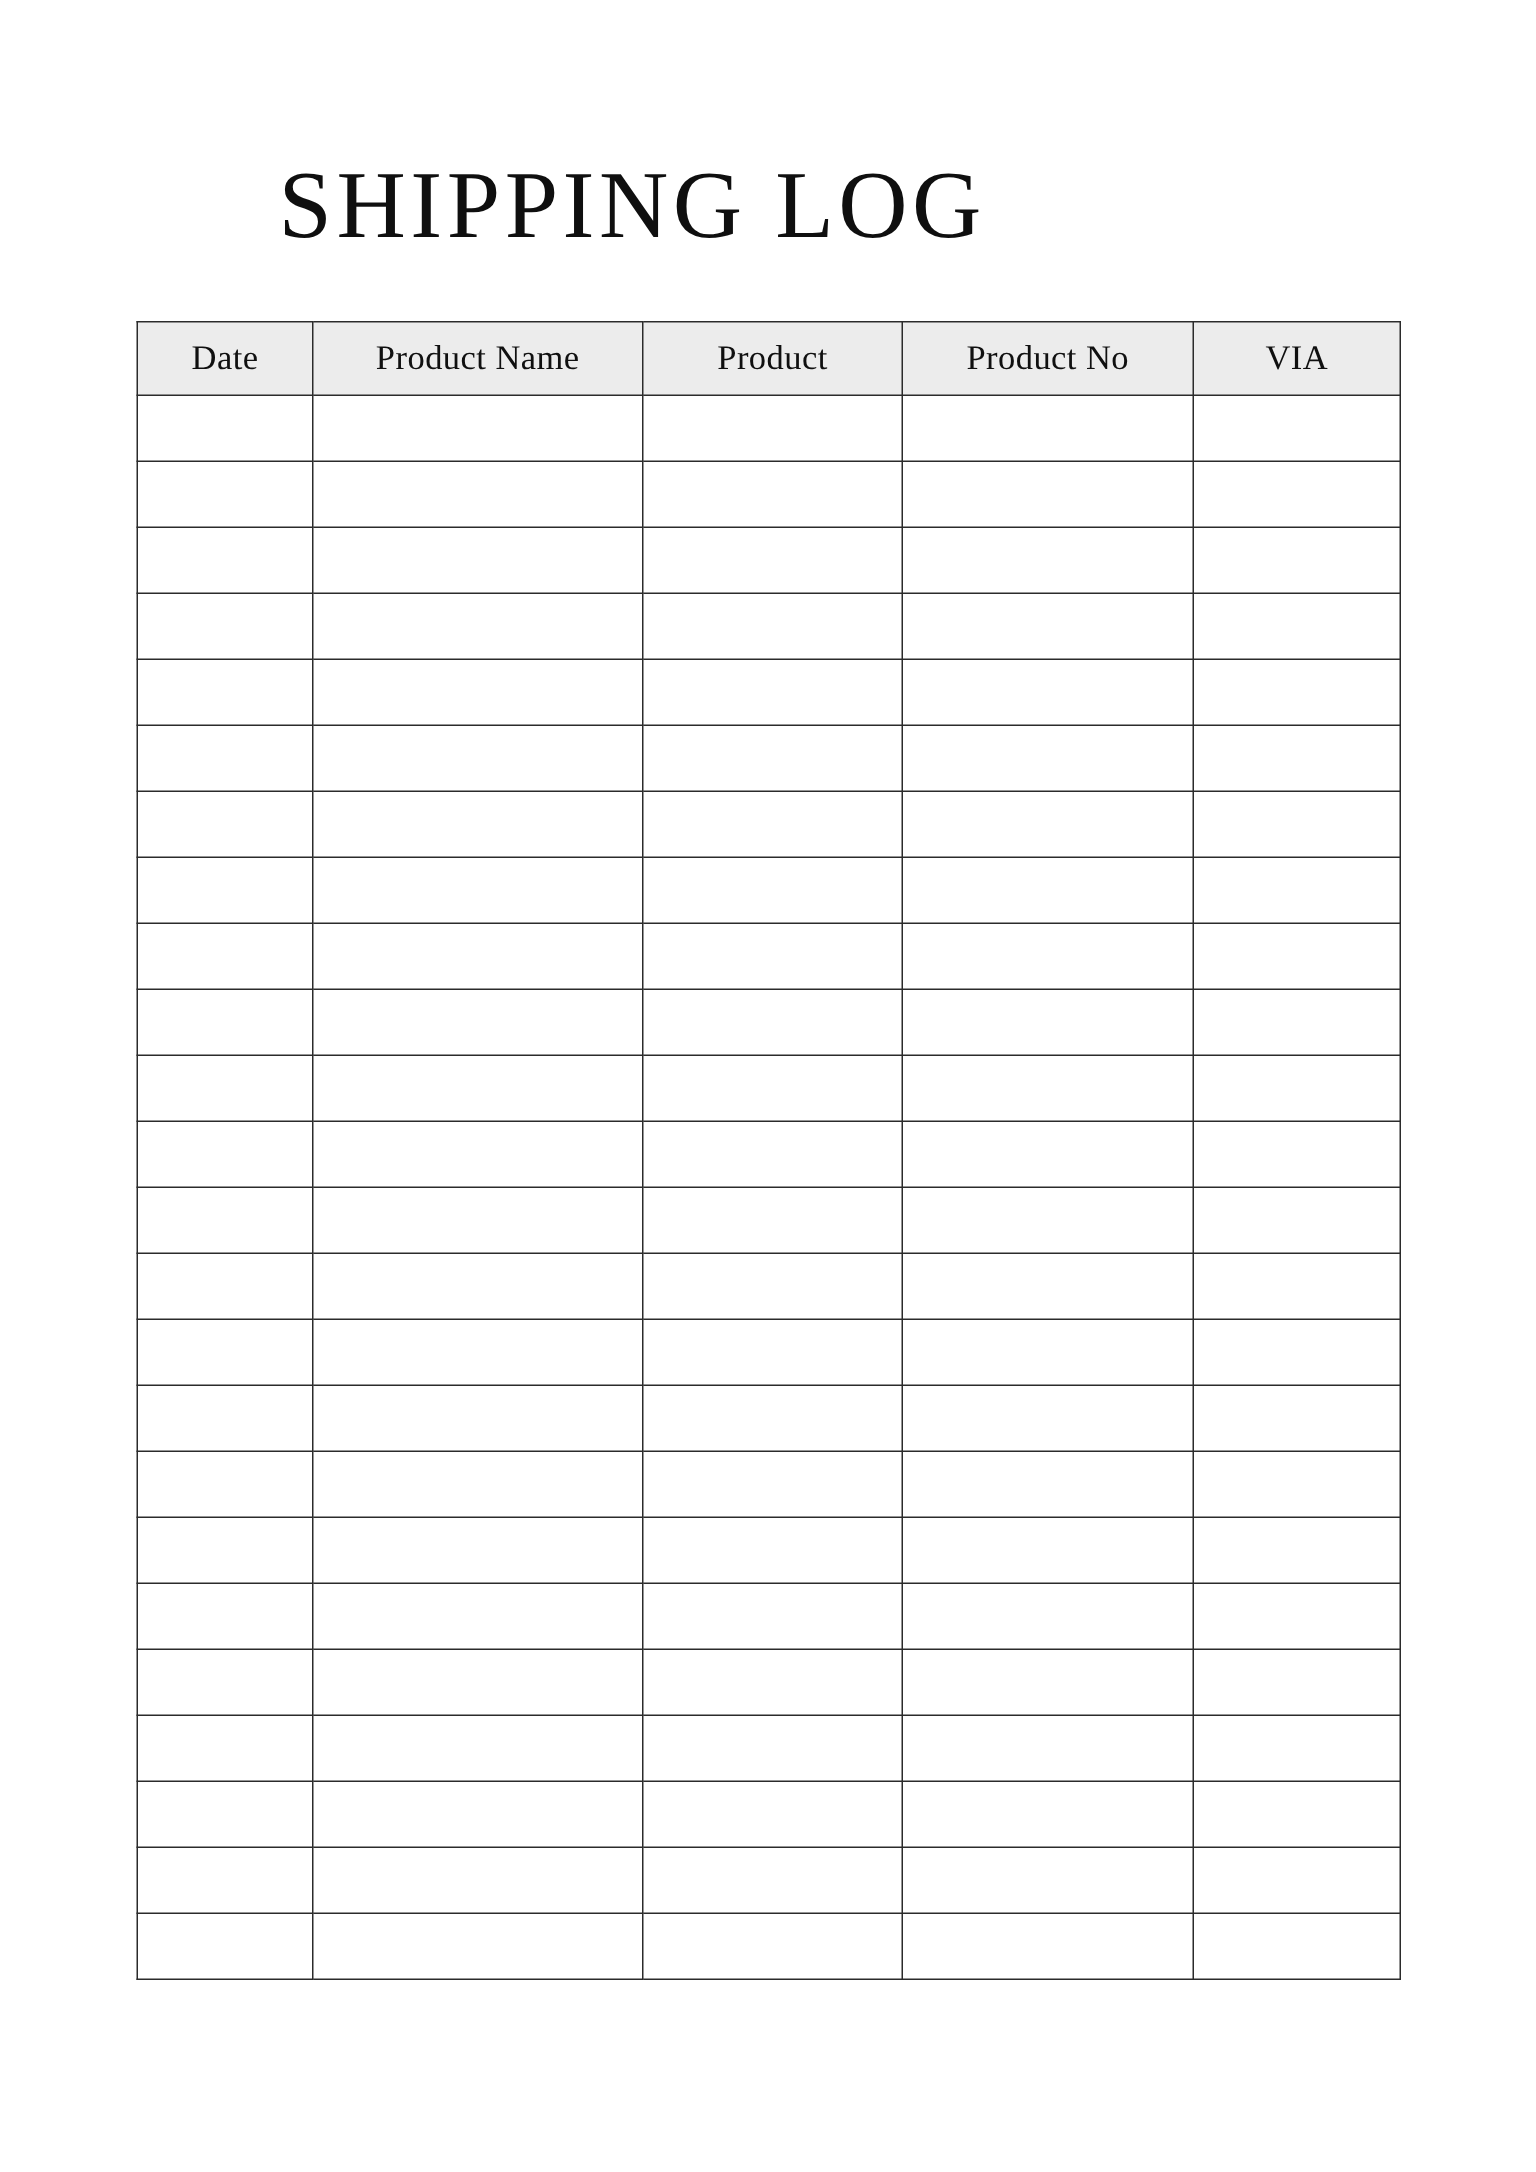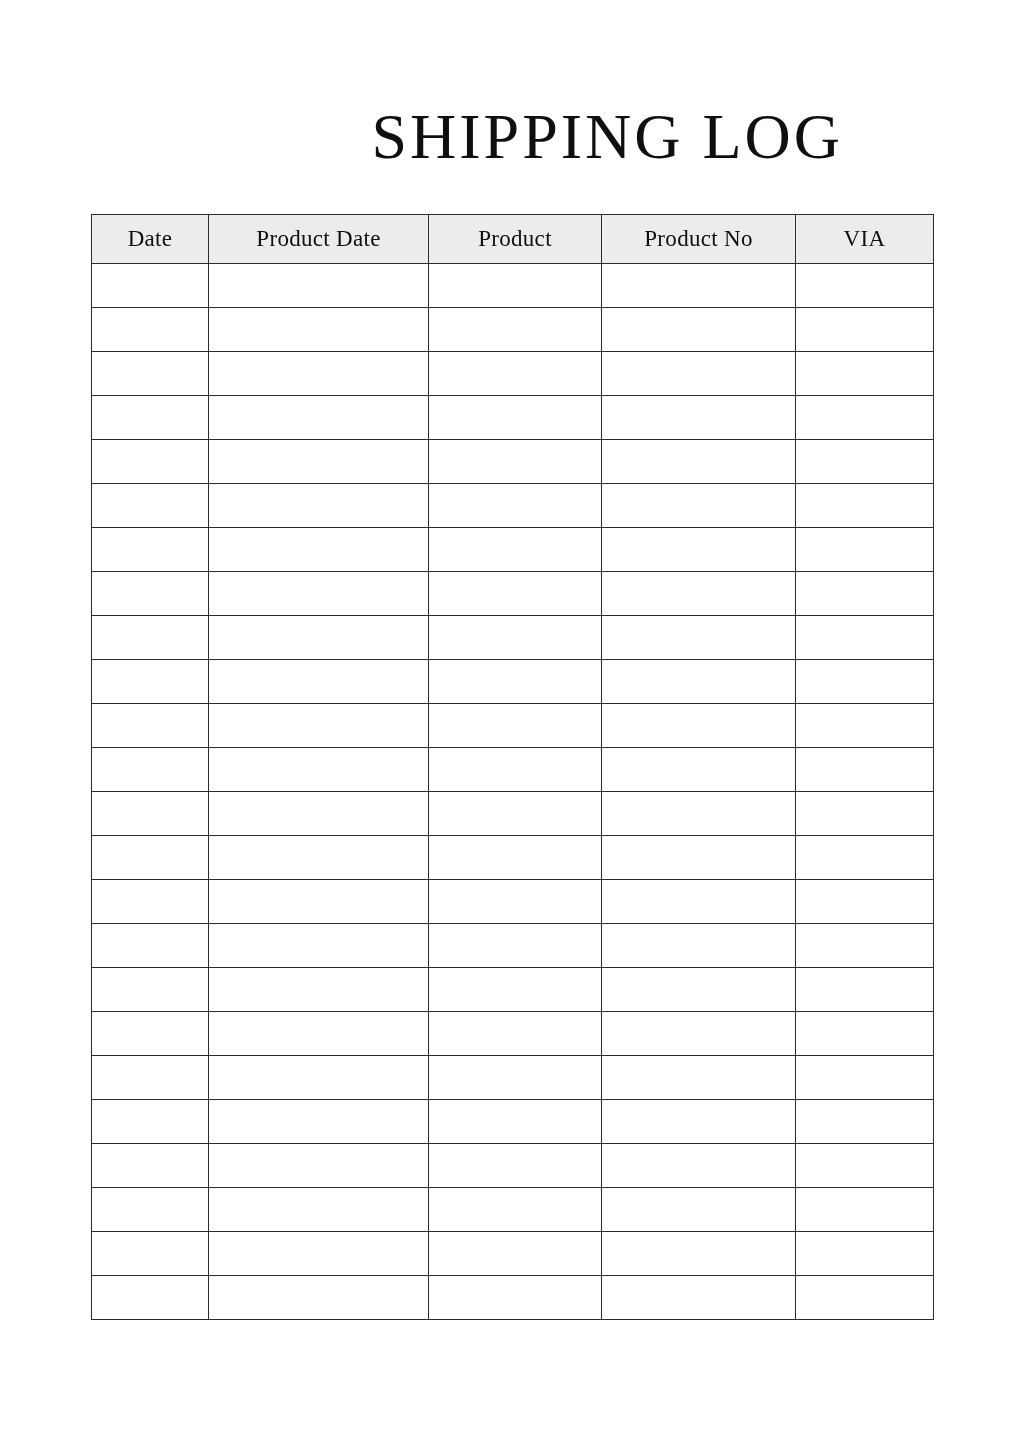--- a/index.html
+++ b/index.html
@@ -20,21 +20,21 @@
     height: 1448px;
     box-sizing: border-box;
     background: #ffffff;
     position: relative;
   }
   .doc-title {
     position: absolute;
     top: 56px;
     left: 0;
     width: 843px;
-    text-align: right;
+    text-align: center;
     font-family: "Liberation Serif", "DejaVu Serif", serif;
     font-size: 64px;
     font-weight: 400;
     letter-spacing: 3px;
     color: #0f0f0f;
     line-height: 1.2;
   }
   .log-table-wrap {
     position: absolute;
     top: 214px;
@@ -85,21 +85,21 @@
       <colgroup>
         <col class="col-date">
         <col class="col-product">
         <col class="col-customer">
         <col class="col-tracking">
         <col class="col-via">
       </colgroup>
       <thead>
         <tr>
           <th>Date</th>
-          <th>Product Date</th>
+          <th>Product Name</th>
           <th>Product</th>
           <th>Product No</th>
           <th>VIA</th>
         </tr>
       </thead>
       <tbody id="log-body">
           <tr>
             <td></td>
             <td></td>
             <td></td>

